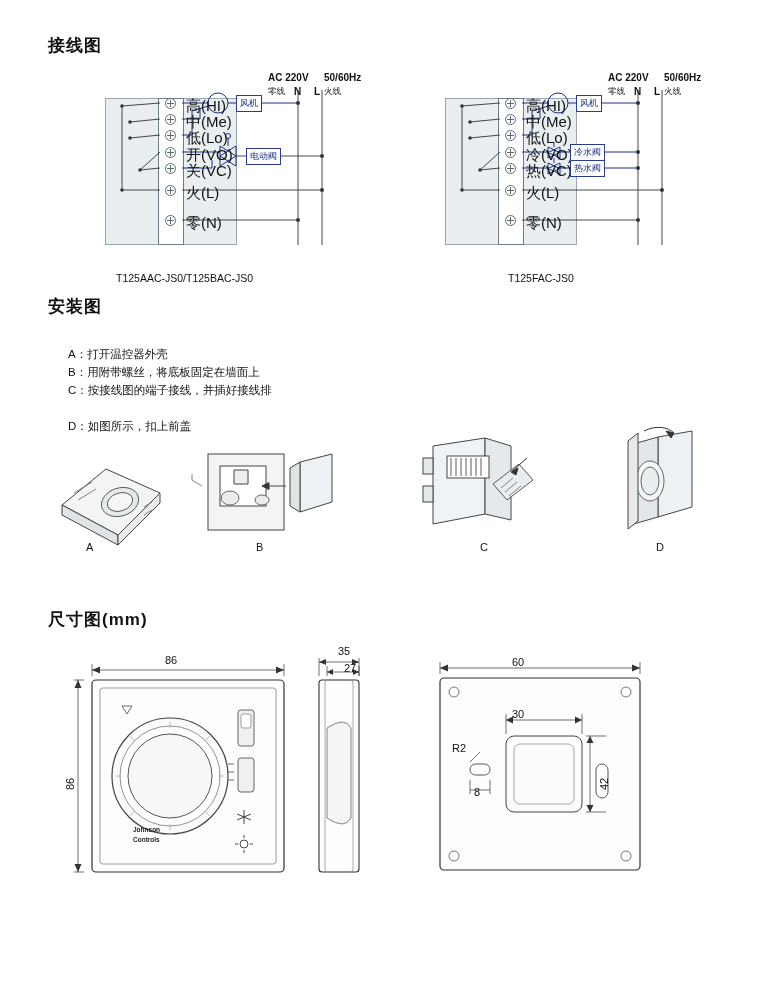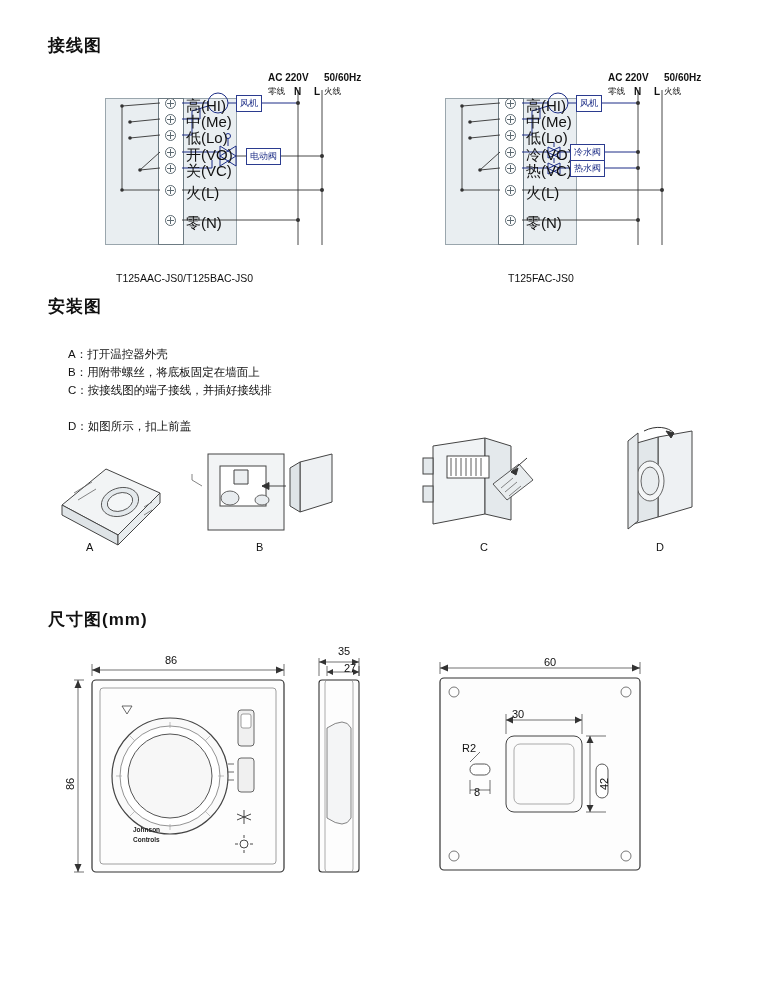--- a/index.html
+++ b/index.html
@@ -546,19 +546,19 @@
       <line x1="160" y1="68" x2="160" y2="144"></line>
       <polygon points="160,68 156.5,75 163.5,75" fill="#333" stroke="none"></polygon>
       <polygon points="160,144 156.5,137 163.5,137" fill="#333" stroke="none"></polygon>
 
       <line x1="40" y1="112" x2="40" y2="126"></line>
       <line x1="60" y1="112" x2="60" y2="126"></line>
       <line x1="40" y1="122" x2="60" y2="122"></line>
       <line x1="50" y1="84" x2="40" y2="94"></line>
     </g>
   </svg>
-  <div class="dim-text" style="left:544px; top:656px;">60</div>
+  <div class="dim-text" style="left:512px; top:656px;">60</div>
   <div class="dim-text" style="left:512px; top:708px;">30</div>
   <div class="dim-text vert" style="left:598px; top:790px;">42</div>
-  <div class="dim-text" style="left:462px; top:742px;">R2</div>
+  <div class="dim-text" style="left:452px; top:742px;">R2</div>
   <div class="dim-text" style="left:474px; top:786px;">8</div>
 
 </div>
 
 </body></html>

